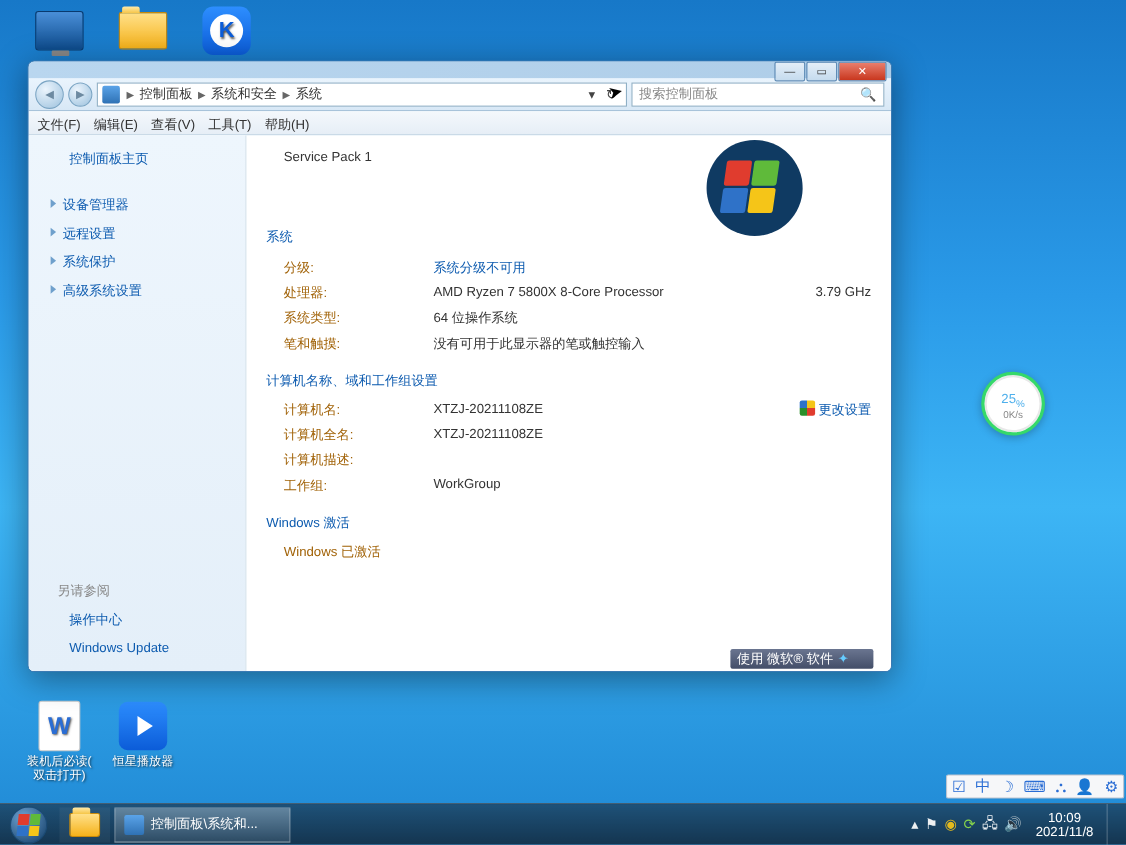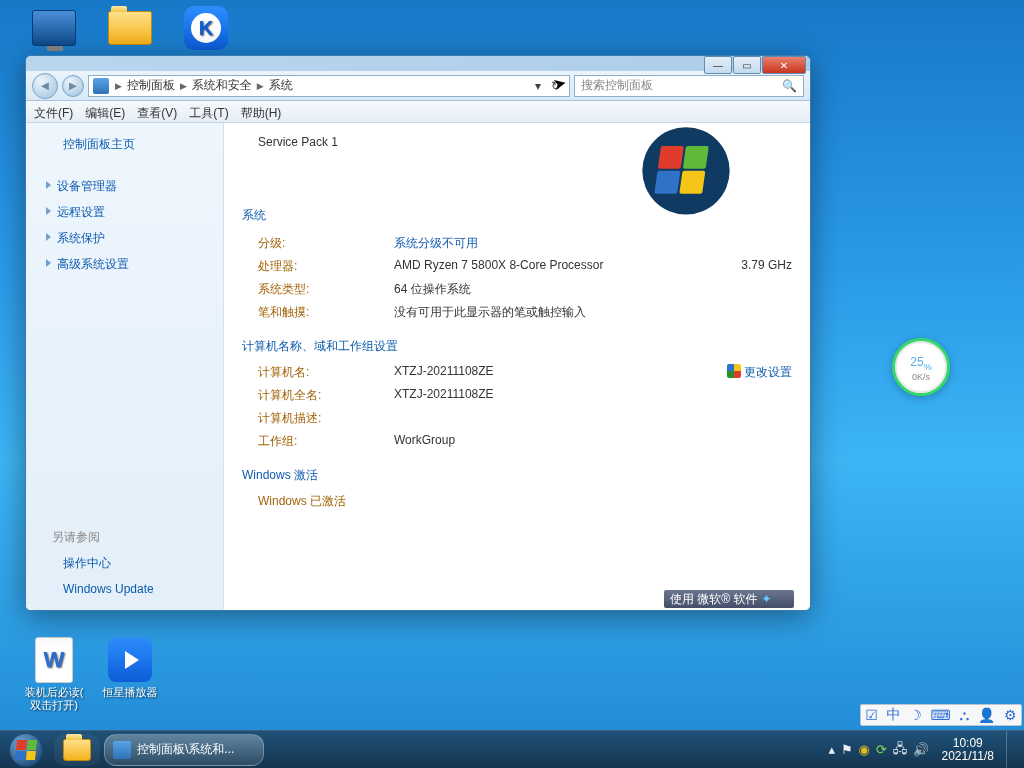--- a/index.html
+++ b/index.html
@@ -81,21 +81,21 @@
 .cursor{position:absolute;top:74px;left:553px;font-size:16px;color:#000;pointer-events:none;transform:rotate(-12deg)}
 
 .taskbar{position:absolute;bottom:0;left:0;right:0;height:38px;background:linear-gradient(rgba(28,50,70,.65),rgba(18,38,56,.85));border-top:1px solid rgba(255,255,255,.2);display:flex;align-items:center}
 .start{width:52px;height:38px;display:flex;align-items:center;justify-content:center;cursor:pointer}
 .start .orb{width:34px;height:34px;border-radius:50%;background:radial-gradient(circle at 35% 30%,#6ea3d4,#0f3a62);border:1px solid #1b4b75;display:flex;align-items:center;justify-content:center}
 .start .flag{width:20px;height:20px;display:grid;grid-template-columns:1fr 1fr;grid-template-rows:1fr 1fr;gap:1px;transform:skewX(-6deg)}
 .start .flag span:nth-child(1){background:#e03c2e}
 .start .flag span:nth-child(2){background:#5fba3a}
 .start .flag span:nth-child(3){background:#2f72c8}
 .start .flag span:nth-child(4){background:#f5c518}
-.tb-item{height:32px;margin:0 2px;padding:0 8px;border-radius:12px;display:flex;align-items:center;gap:6px;cursor:pointer;color:#fff}
+.tb-item{height:32px;margin:0 2px;padding:0 8px;border-radius:0;display:flex;align-items:center;gap:6px;cursor:pointer;color:#fff}
 .tb-pinned{width:46px;justify-content:center;background:rgba(255,255,255,.05)}
 .tb-pinned .ic-folder{width:28px;height:22px}
 .tb-active{background:linear-gradient(rgba(255,255,255,.3),rgba(255,255,255,.1));border:1px solid rgba(255,255,255,.28);min-width:160px}
 .tb-active .app-icon{width:18px;height:18px;background:linear-gradient(#5aa3e8,#2f72b5);border-radius:2px}
 .tray{margin-left:auto;display:flex;align-items:center;gap:6px;padding-right:4px;color:#fff}
 .tray .ic{font-size:13px;cursor:pointer;opacity:.92}
 .tray .clock{text-align:center;line-height:13px;font-size:11px;padding:0 6px;cursor:pointer}
 .tray .showdesk{width:14px;height:38px;border-left:1px solid rgba(255,255,255,.25);cursor:pointer}
 </style>
 </head>

